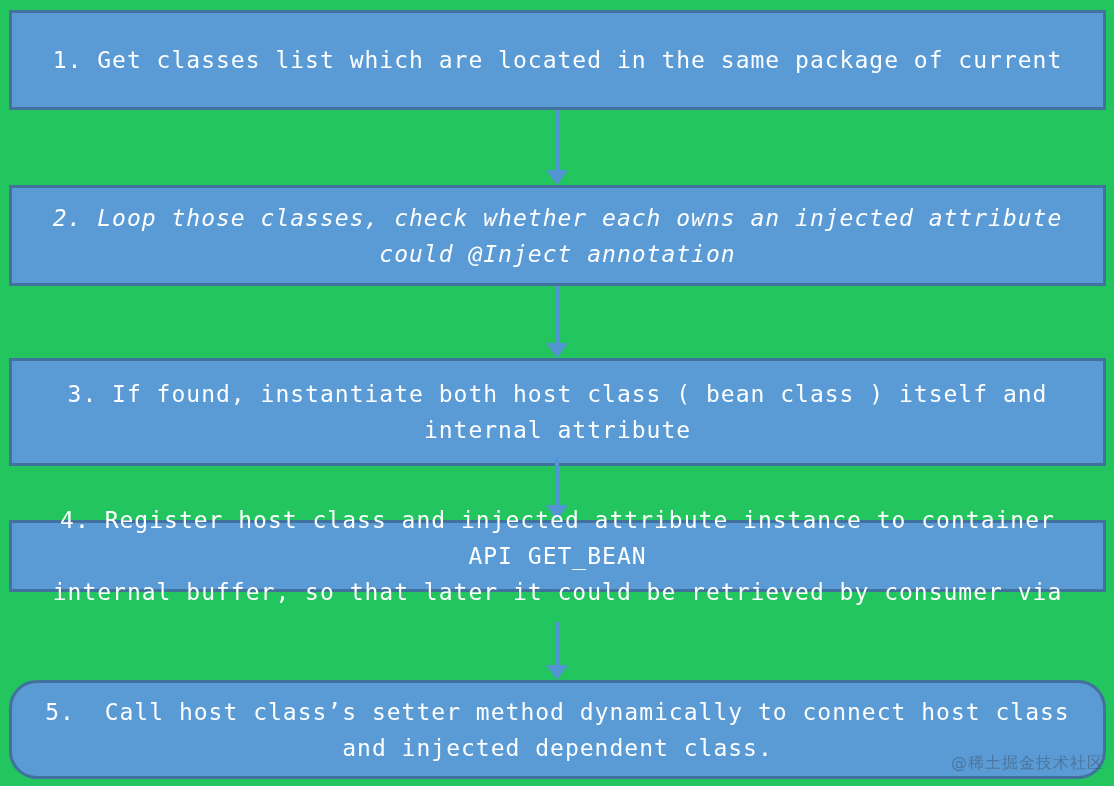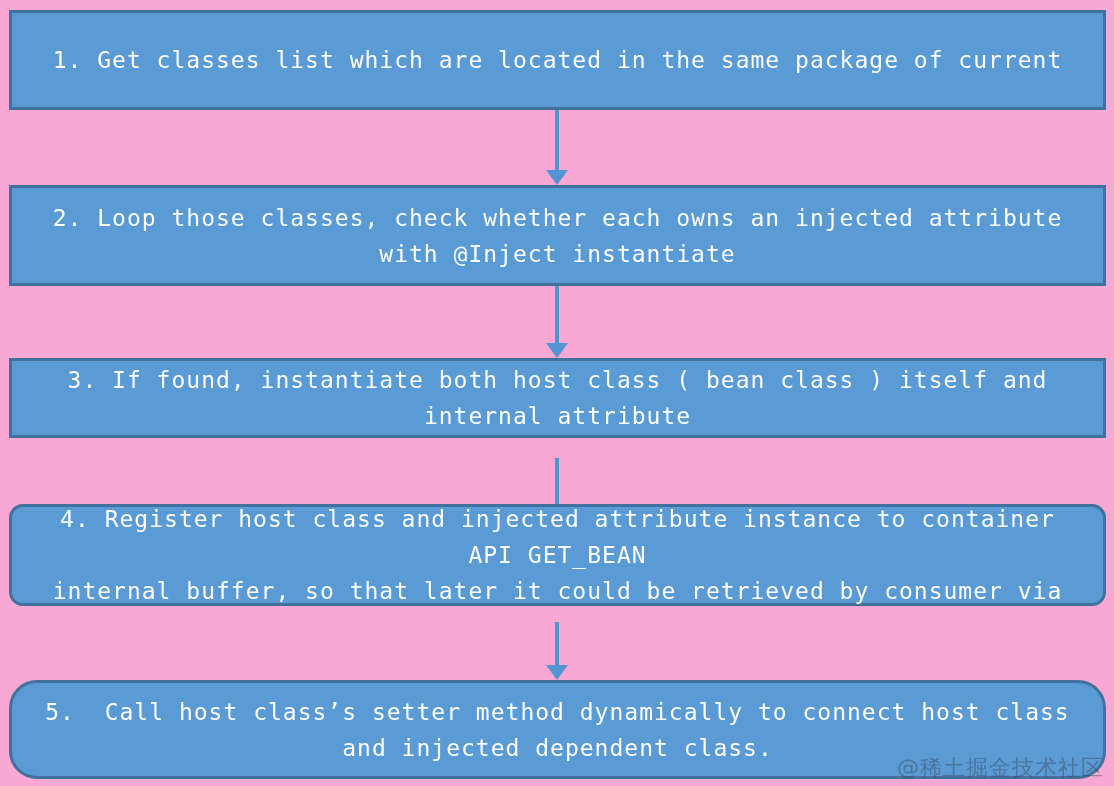--- a/index.html
+++ b/index.html
@@ -4,21 +4,21 @@
 <style>
   html, body {
     margin: 0;
     padding: 0;
     background: #ffffff;
   }
   .canvas {
     position: relative;
     width: 1114px;
     height: 786px;
-    background: #f9a8d4;
+    background: #22c55e;
     overflow: hidden;
     font-family: "DejaVu Sans Mono", "Liberation Mono", monospace;
   }
   .box {
     position: absolute;
     left: 9px;
     width: 1097px;
     background: #5B9BD5;
     border: 3px solid #41719C;
     box-sizing: border-box;
@@ -53,60 +53,60 @@
     height: 0;
     border-left: 11px solid transparent;
     border-right: 11px solid transparent;
     border-top: 15px solid #5295D2;
   }
   .watermark {
     position: absolute;
     top: 753px;
     right: 10px;
     font-family: "DejaVu Sans", "Liberation Sans", sans-serif;
-    font-size: 22px;
+    font-size: 16px;
     color: rgba(52, 66, 86, 0.42);
     letter-spacing: 1px;
   }
 </style>
 </head>
 <body>
 
 <div class="canvas">
 
   <div class="box" style="top:10px; height:100px;">
     <div class="line">1. Get classes list which are located in the same package of current</div>
   </div>
 
   <div class="arrow" style="top:110px; height:75px;">
     <div class="arrow-line"></div>
     <div class="arrow-head"></div>
   </div>
 
-  <div class="box" style="top:185px; height:101px;">
+  <div class="box" style="top:185px; height:101px;font-style:italic;">
     <div class="line">2. Loop those classes, check whether each owns an injected attribute</div>
-    <div class="line">with @Inject instantiate</div>
+    <div class="line">could @Inject annotation</div>
   </div>
 
   <div class="arrow" style="top:286px; height:72px;">
     <div class="arrow-line"></div>
     <div class="arrow-head"></div>
   </div>
 
-  <div class="box" style="top:358px; height:80px;">
+  <div class="box" style="top:358px; height:108px;">
     <div class="line">3. If found, instantiate both host class ( bean class ) itself and</div>
     <div class="line">internal attribute</div>
   </div>
 
   <div class="arrow" style="top:458px; height:62px;">
     <div class="arrow-line"></div>
     <div class="arrow-head"></div>
   </div>
 
-  <div class="box" style="top:504px; height:102px;border-radius:14px;">
+  <div class="box" style="top:520px; height:72px;">
     <div class="line">4. Register host class and injected attribute instance to container</div>
     <div class="line">API GET_BEAN</div>
     <div class="line">internal buffer, so that later it could be retrieved by consumer via</div>
   </div>
 
   <div class="arrow" style="top:622px; height:58px;">
     <div class="arrow-line"></div>
     <div class="arrow-head"></div>
   </div>
 

